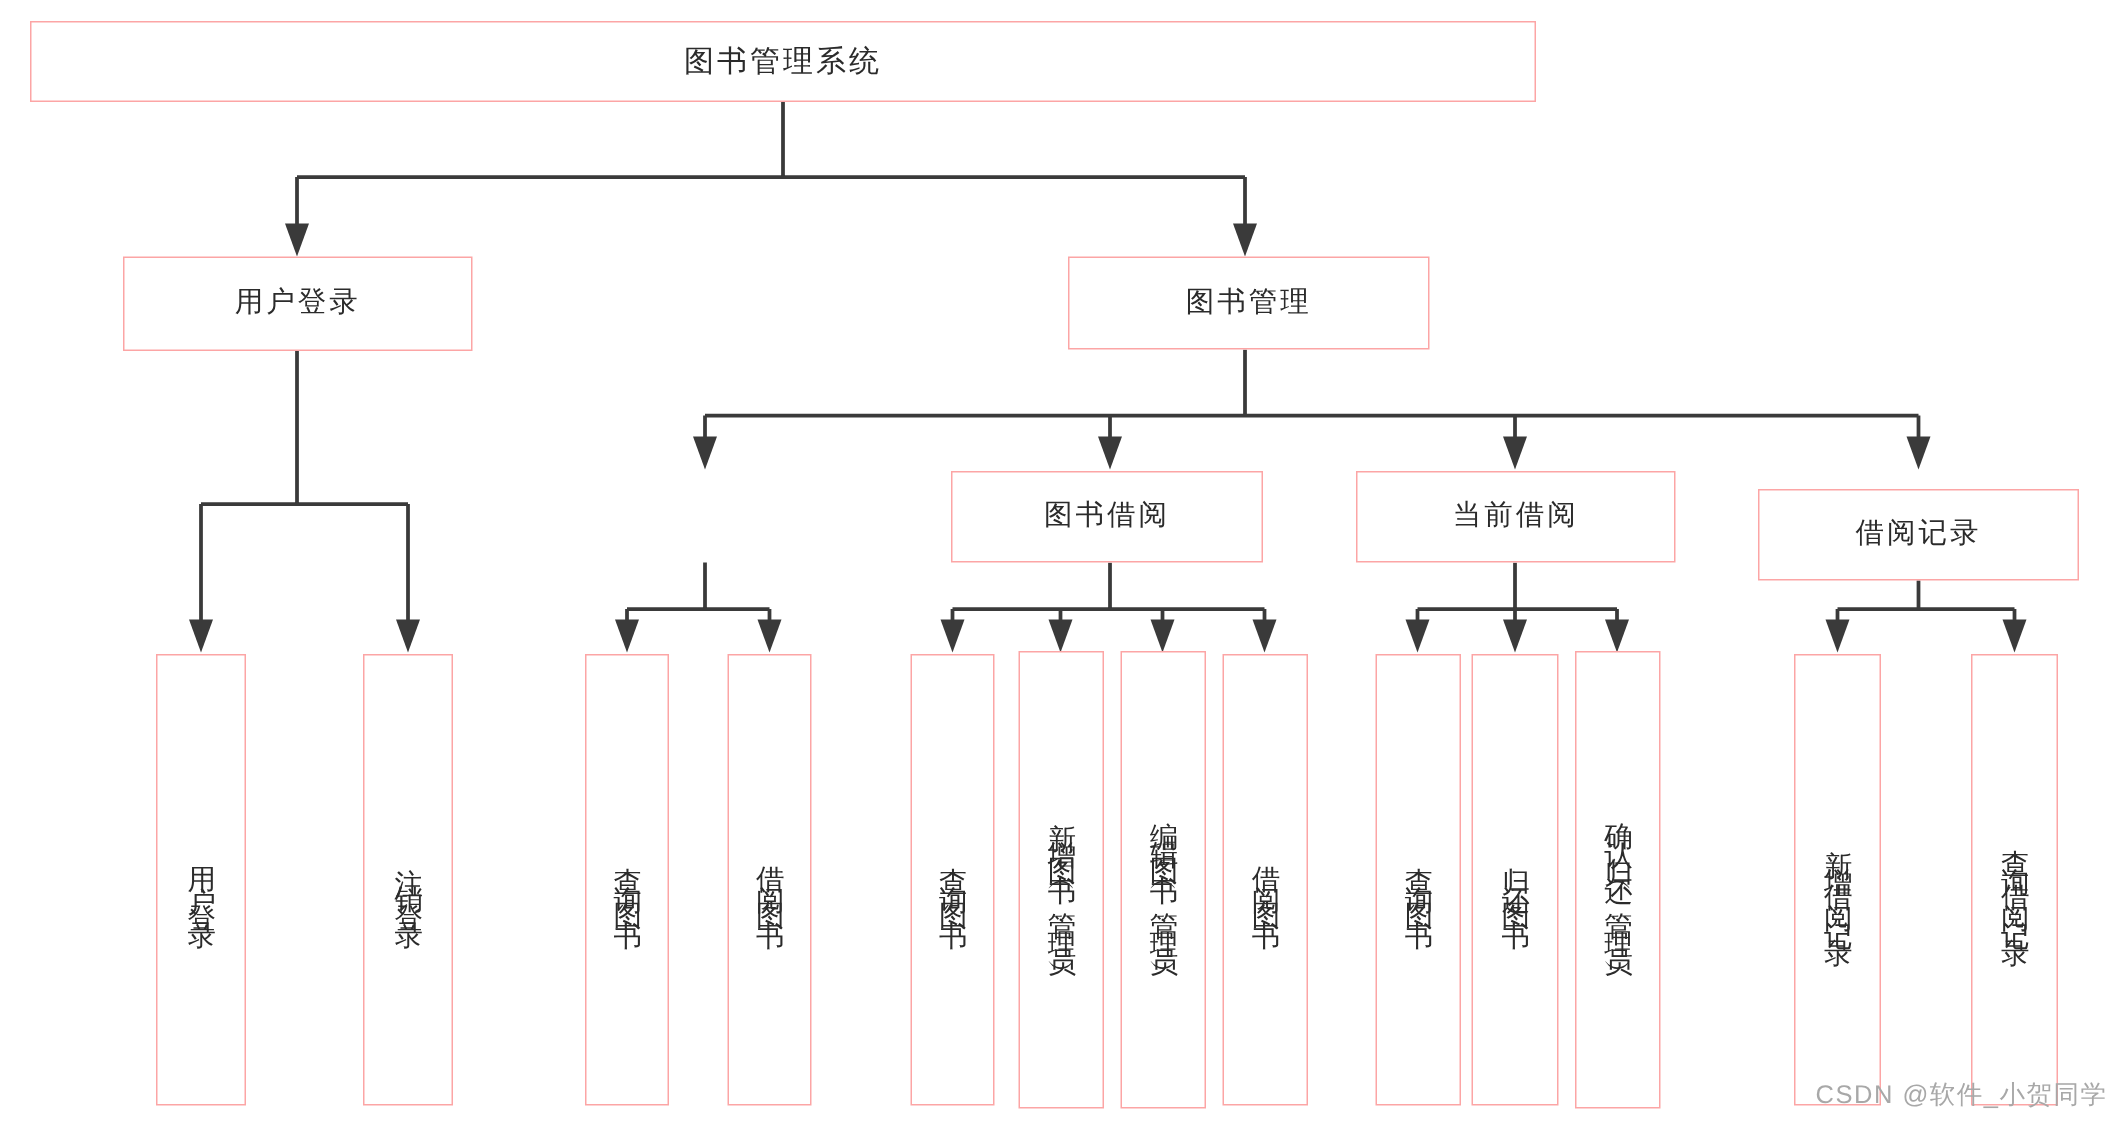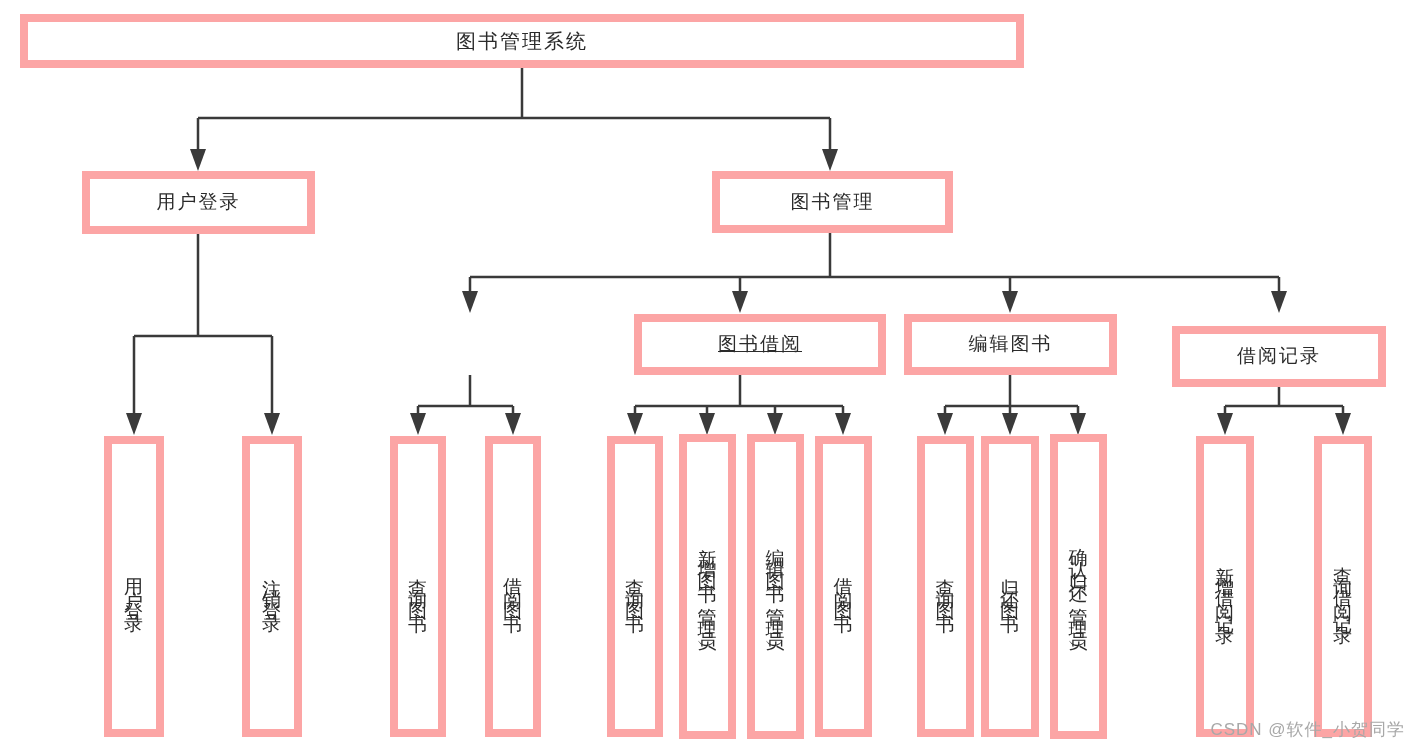--- a/index.html
+++ b/index.html
@@ -17,21 +17,21 @@
   }
   #connectors {
     position: absolute;
     left: 0;
     top: 0;
     pointer-events: none;
   }
   .node {
     position: absolute;
     box-sizing: border-box;
-    border: 8px solid #fca5a5;
+    border: 1px solid #fca5a5;
     background: #ffffff;
     color: #2b2b2b;
     display: flex;
     align-items: center;
     justify-content: center;
     font-size: 19px;
     font-weight: 500;
     letter-spacing: 2px;
     line-height: 1.2;
     white-space: nowrap;
@@ -104,22 +104,22 @@
       <polygon points="1217,413 1233,413 1225,435" fill="#3a3a3a"></polygon>
       <polygon points="1335,413 1351,413 1343,435" fill="#3a3a3a"></polygon>
     </g>
   </svg>
 
   <div class="node" style="left:20px; top:14px; width:1004px; height:54px; font-size:20px;">图书管理系统</div>
 
   <div class="node" style="left:82px; top:171px; width:233px; height:63px;">用户登录</div>
   <div class="node" style="left:712px; top:171px; width:241px; height:62px;">图书管理</div>
 
-  <div class="node" style="left:634px; top:314px; width:252px; height:61px;text-decoration:underline;">图书借阅</div>
-  <div class="node" style="left:904px; top:314px; width:213px; height:61px;">编辑图书</div>
+  <div class="node" style="left:634px; top:314px; width:208px; height:61px;">图书借阅</div>
+  <div class="node" style="left:904px; top:314px; width:213px; height:61px;">当前借阅</div>
   <div class="node" style="left:1172px; top:326px; width:214px; height:61px;">借阅记录</div>
 
   <div class="node node-v" style="left:104px; top:436px; width:60px; height:301px;">用户登录</div>
   <div class="node node-v" style="left:242px; top:436px; width:60px; height:301px;">注销登录</div>
 
   <div class="node node-v" style="left:390px; top:436px; width:56px; height:301px;">查询图书</div>
   <div class="node node-v" style="left:485px; top:436px; width:56px; height:301px;">借阅图书</div>
 
   <div class="node node-v" style="left:607px; top:436px; width:56px; height:301px;">查询图书</div>
   <div class="node node-v" style="left:679px; top:434px; width:57px; height:305px;">新增图书（管理员）</div>

